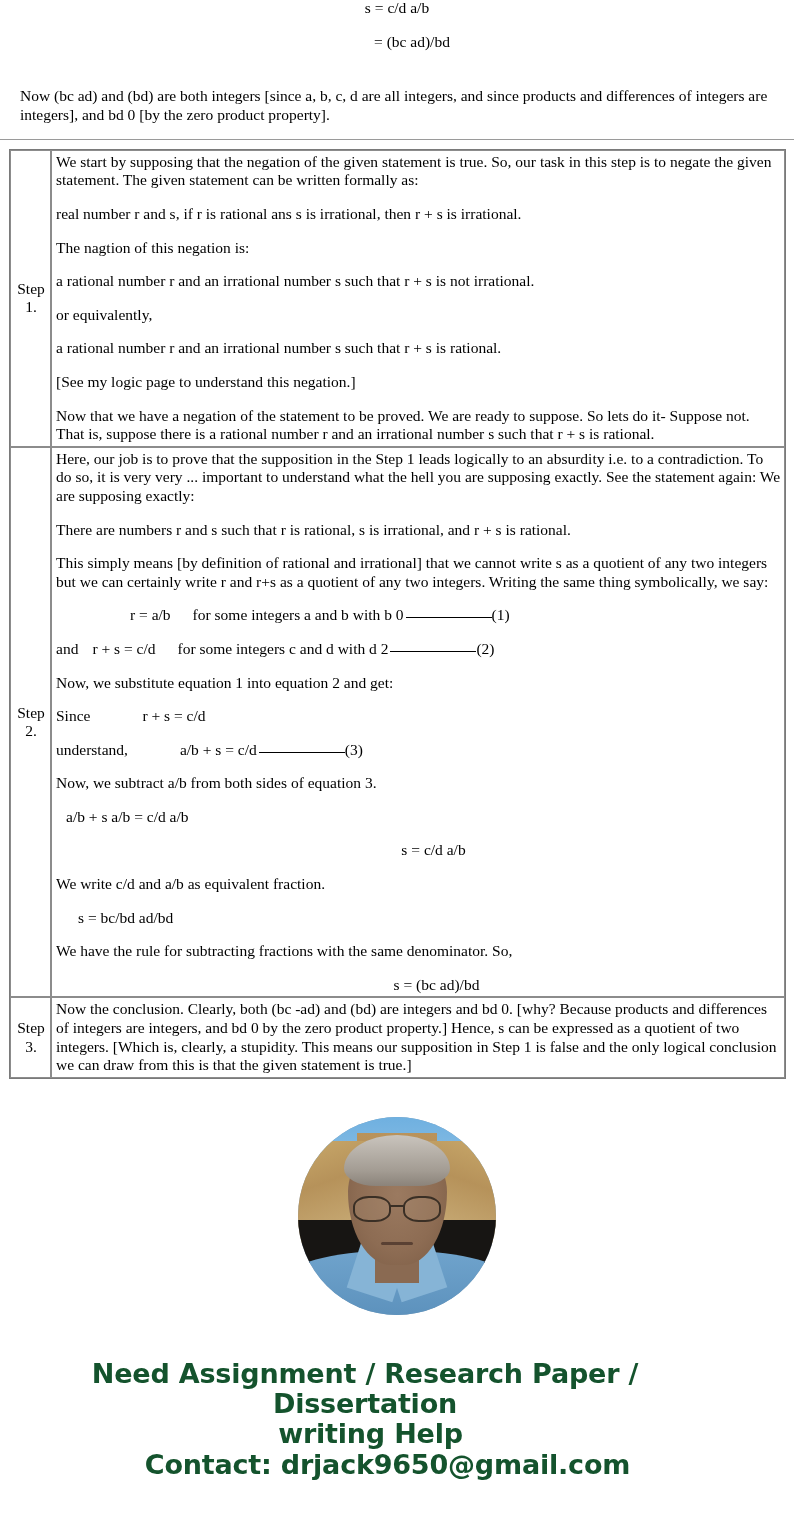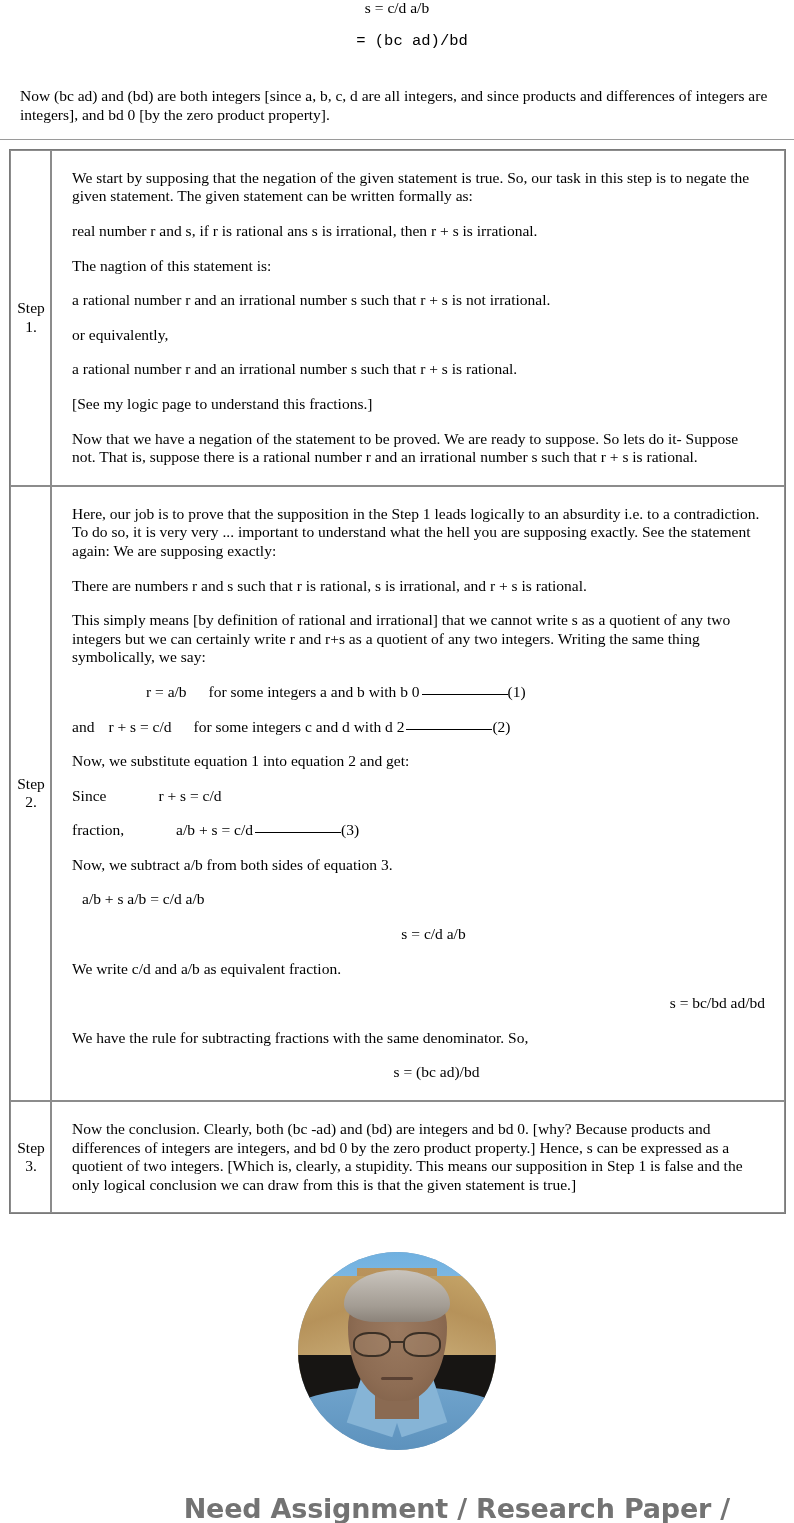--- a/index.html
+++ b/index.html
@@ -23,21 +23,21 @@
     padding: 0 8px 0 8px;
   }
   .eq-center {
     text-align: center;
     font-size: 15.5px;
     line-height: 1.0;
     margin: 0;
     padding: 0;
   }
   .eq-1 { padding-top: 0px; }
-  .eq-2 { padding-top: 18px; padding-left: 30px; font-family: Liberation Mono, monospace; }
+  .eq-2 { padding-top: 18px; padding-left: 30px; }
 
   .para {
     font-size: 15.5px;
     line-height: 1.22;
     margin: 12px;
     padding: 0;
     text-align: left;
   }
   .para.p1 { padding-top: 26px; }
   .para.p2 { padding-top: 20px; }
@@ -75,28 +75,28 @@
     text-align: center;
     padding-left: 3px;
   }
   td.body-col {
     vertical-align: top;
     padding: 3px 4px 4px 4px;
   }
   td.body-col.mid { vertical-align: middle; }
 
   .blk {
-    margin: 16px;
+    margin: 0;
     padding: 0 0 0 0;
   }
   .blk + .blk { margin-top: 15px; }
   .ind-c { text-align: center; }
   .ind-c2 { text-align: left; padding-left: 10px; }
   .ind-c3 { text-align: center; padding-left: 30px; }
-  .ind-c4 { text-align: right; padding-left: 22px; }
+  .ind-c4 { text-align: left; padding-left: 22px; }
   .ind-c5 { padding-left: 36px; }
 
   .ul-blank {
     display: inline-block;
     border-bottom: 1px solid #000;
     width: 86px;
     margin: 0 0 0 2px;
     vertical-align: 2px;
   }
   .sp-wide { display:inline-block; width: 22px; }
@@ -182,26 +182,26 @@
   }
   .av-mouth {
     position: absolute; left: 42%; top: 63%; width: 16%; height: 3px;
     background: #5a4133; border-radius: 2px;
   }
 
   
   .footer {
     width: 730px;
     padding-top: 44px;
-    text-align: right;
+    text-align: center;
     font-family: "DejaVu Sans", "Liberation Sans", sans-serif;
     font-weight: bold;
     font-size: 27px;
     line-height: 1.12;
-    color: #737373;
+    color: #14532d;
     letter-spacing: -0.2px;
   }
   .footer .l2 { display: block; margin-left: 11px; }
   .footer .l3 { display: block; padding-left: 45px; }
 </style>
 </head>
 <body>
 
 <div class="page">
 
@@ -214,39 +214,39 @@
 
   <div class="proof-table-wrap">
     <table class="proof">
       <tbody>
 
       <tr>
             <td class="step-col">Step 1.</td>
             <td class="body-col">
               <div class="blk">We start by supposing that the negation of the given statement is true. So, our task in this step is to negate the given statement. The given statement can be written formally as:</div>
               <div class="blk">real number r and s, if r is rational ans s is irrational, then r + s is irrational.</div>
-              <div class="blk">The nagtion of this statement is:</div>
+              <div class="blk">The nagtion of this negation is:</div>
               <div class="blk">a rational number r and an irrational number s such that r + s is not irrational.</div>
               <div class="blk">or equivalently,</div>
               <div class="blk">a rational number r and an irrational number s such that r + s is rational.</div>
-              <div class="blk">[See my logic page to understand this fractions.]</div>
+              <div class="blk">[See my logic page to understand this negation.]</div>
               <div class="blk">Now that we have a negation of the statement to be proved. We are ready to suppose. So lets do it- Suppose not. That is, suppose there is a rational number r and an irrational number s such that r + s is rational.</div>
             </td>
           </tr>
           <tr>
             <td class="step-col">Step 2.</td>
             <td class="body-col">
               <div class="blk">Here, our job is to prove that the supposition in the Step 1 leads logically to an absurdity i.e. to a contradiction. To do so, it is very very ... important to understand what the hell you are supposing exactly. See the statement again: We are supposing exactly:</div>
               <div class="blk">There are numbers r and s such that r is rational, s is irrational, and r + s is rational.</div>
               <div class="blk">This simply means [by definition of rational and irrational] that we cannot write s as a quotient of any two integers but we can certainly write r and r+s as a quotient of any two integers. Writing the same thing symbolically, we say:</div>
               <div class="blk"><span></span><span class="sp-xl"></span><span>r = a/b</span><span class="sp-wide"></span><span>for some integers a and b with b 0</span><span class="ul-blank"></span><span>(1)</span></div>
               <div class="blk"><span>and</span><span class="sp-med"></span><span>r + s = c/d</span><span class="sp-wide"></span><span>for some integers c and d with d 2</span><span class="ul-blank"></span><span>(2)</span></div>
               <div class="blk">Now, we substitute equation 1 into equation 2 and get:</div>
               <div class="blk"><span>Since</span><span class="sp-lg"></span><span>r + s = c/d</span></div>
-              <div class="blk"><span>fraction,</span><span class="sp-lg"></span><span>a/b + s = c/d</span><span class="ul-blank"></span><span>(3)</span></div>
+              <div class="blk"><span>understand,</span><span class="sp-lg"></span><span>a/b + s = c/d</span><span class="ul-blank"></span><span>(3)</span></div>
               <div class="blk">Now, we subtract a/b from both sides of equation 3.</div>
               <div class="blk ind-c ind-c2">a/b + s a/b = c/d a/b</div>
               <div class="blk ind-c ind-c3">s = c/d a/b</div>
               <div class="blk">We write c/d and a/b as equivalent fraction.</div>
               <div class="blk ind-c ind-c4">s = bc/bd ad/bd</div>
               <div class="blk">We have the rule for subtracting fractions with the same denominator. So,</div>
               <div class="blk ind-c ind-c5">s = (bc ad)/bd</div>
             </td>
           </tr>
           <tr>

